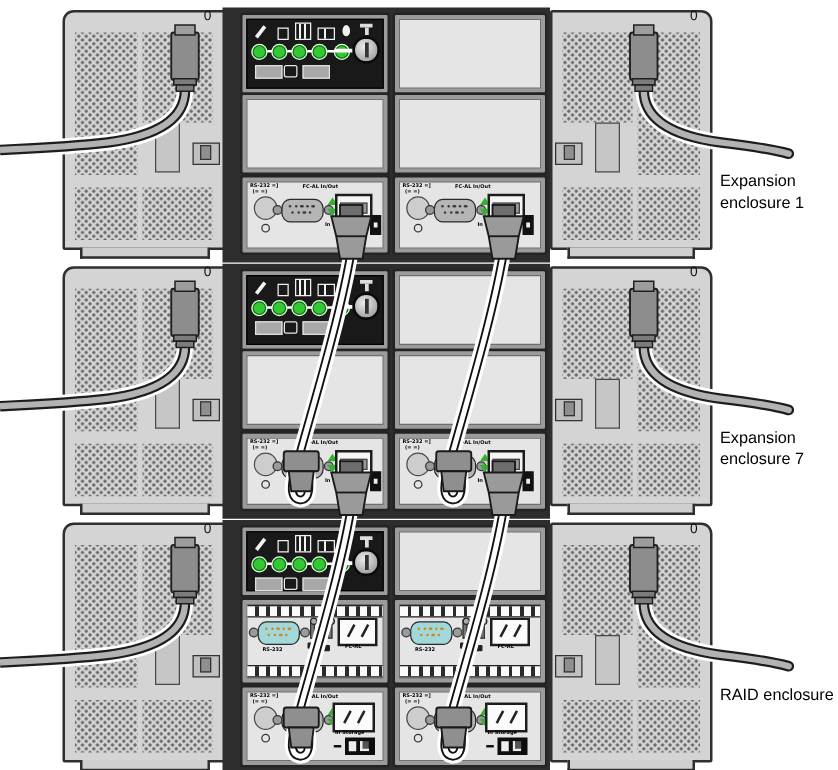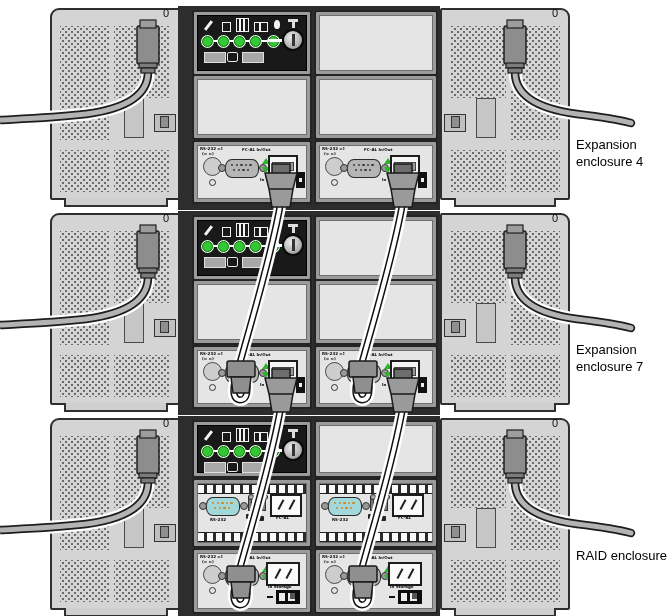--- a/index.html
+++ b/index.html
@@ -539,21 +539,21 @@
             </div>
             <div class="micro" style="left:70px;top:30px;">In Storage</div>
             <div class="rdash"></div>
             <div class="rsw"></div>
           </div>
         </div>
       </div>
     </div>
     <div class="sidelabel" style="top:136px;">
     <div>Expansion</div>
-      <div>enclosure 4</div>
+      <div>enclosure 1</div>
   </div>
   <div class="sidelabel" style="top:341px;">
     <div>Expansion</div>
       <div>enclosure 7</div>
   </div>
   <div class="sidelabel" style="top:547px;">
     <div>RAID enclosure</div>
   </div>
 
   <svg class="overlay" width="670" height="616" viewBox="0 0 670 616">

